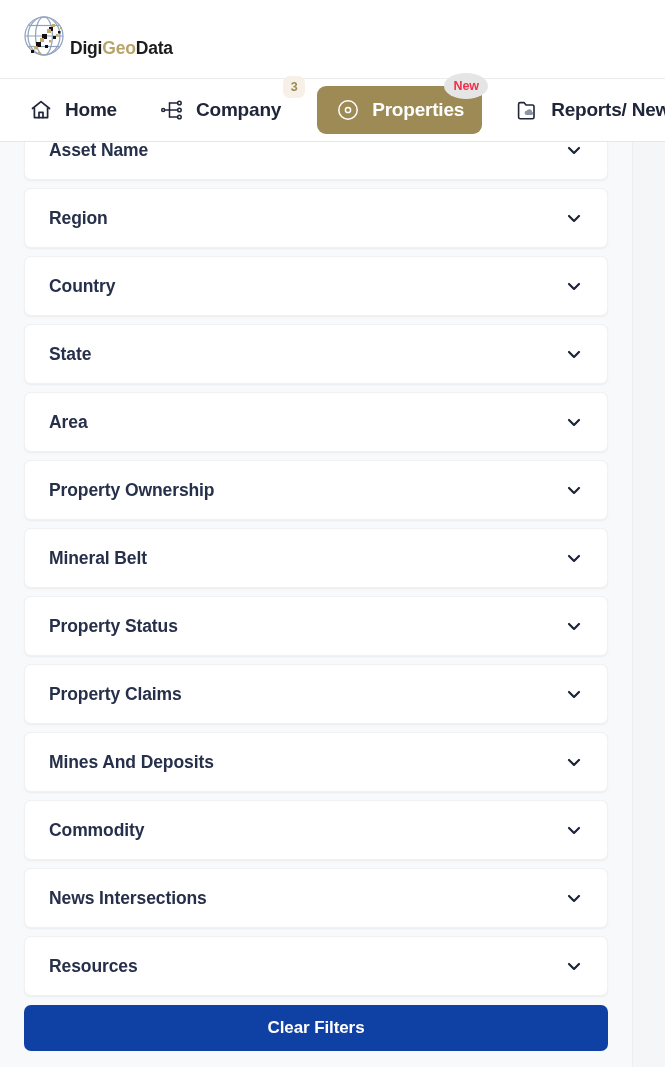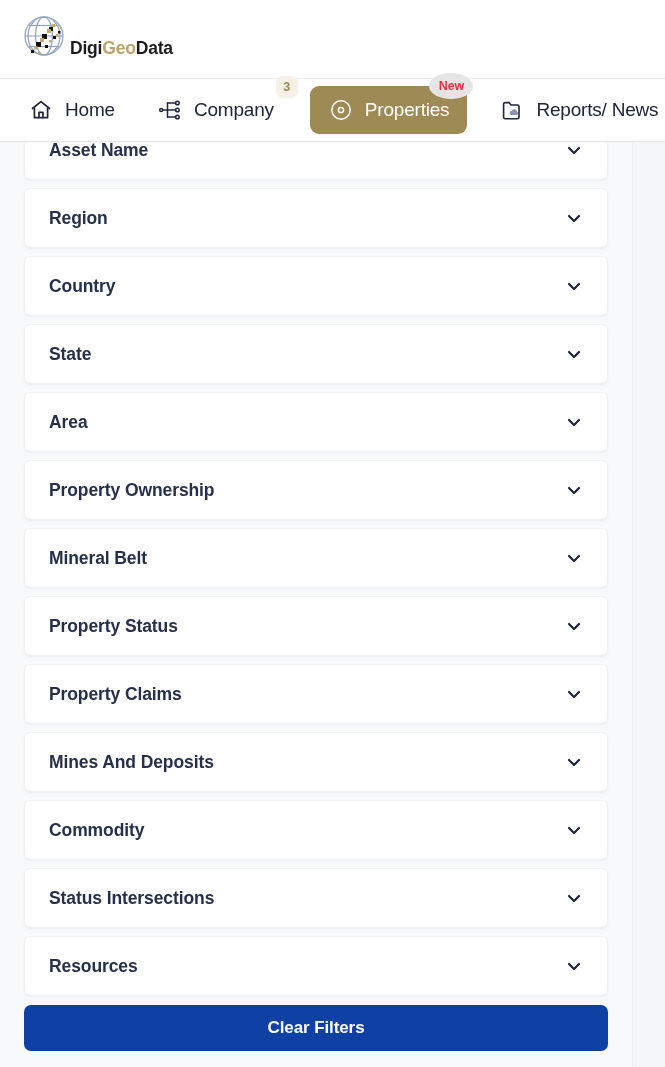--- a/index.html
+++ b/index.html
@@ -76,21 +76,21 @@
     position: relative;
     padding: 9px 10px;
     border-radius: 8px;
     cursor: pointer;
     white-space: nowrap;
   }
   .nav-item + .nav-item { margin-left: 22px; }
 
   .nav-label {
     font-size: 19px;
-    font-weight: normal;
+    font-weight: bold;
     color: #20263a;
     letter-spacing: -0.2px;
   }
 
   .nav-item.active {
     background: #9d8a54;
     padding: 11px 18px;
     border-radius: 9px;
     margin-left: 26px;
   }
@@ -408,21 +408,21 @@
           </div>
           <div class="filter-card">
             <span class="filter-label">Commodity</span>
             <span class="chevron">
               <svg width="20" height="20" viewBox="0 0 24 24" fill="none" stroke="#1d2439" stroke-width="2.6" stroke-linecap="round" stroke-linejoin="round">
                 <path d="M6 9.5 L12 15.5 L18 9.5"></path>
               </svg>
             </span>
           </div>
           <div class="filter-card">
-            <span class="filter-label">Status Intersections</span>
+            <span class="filter-label">News Intersections</span>
             <span class="chevron">
               <svg width="20" height="20" viewBox="0 0 24 24" fill="none" stroke="#1d2439" stroke-width="2.6" stroke-linecap="round" stroke-linejoin="round">
                 <path d="M6 9.5 L12 15.5 L18 9.5"></path>
               </svg>
             </span>
           </div>
           <div class="filter-card">
             <span class="filter-label">Resources</span>
             <span class="chevron">
               <svg width="20" height="20" viewBox="0 0 24 24" fill="none" stroke="#1d2439" stroke-width="2.6" stroke-linecap="round" stroke-linejoin="round">

